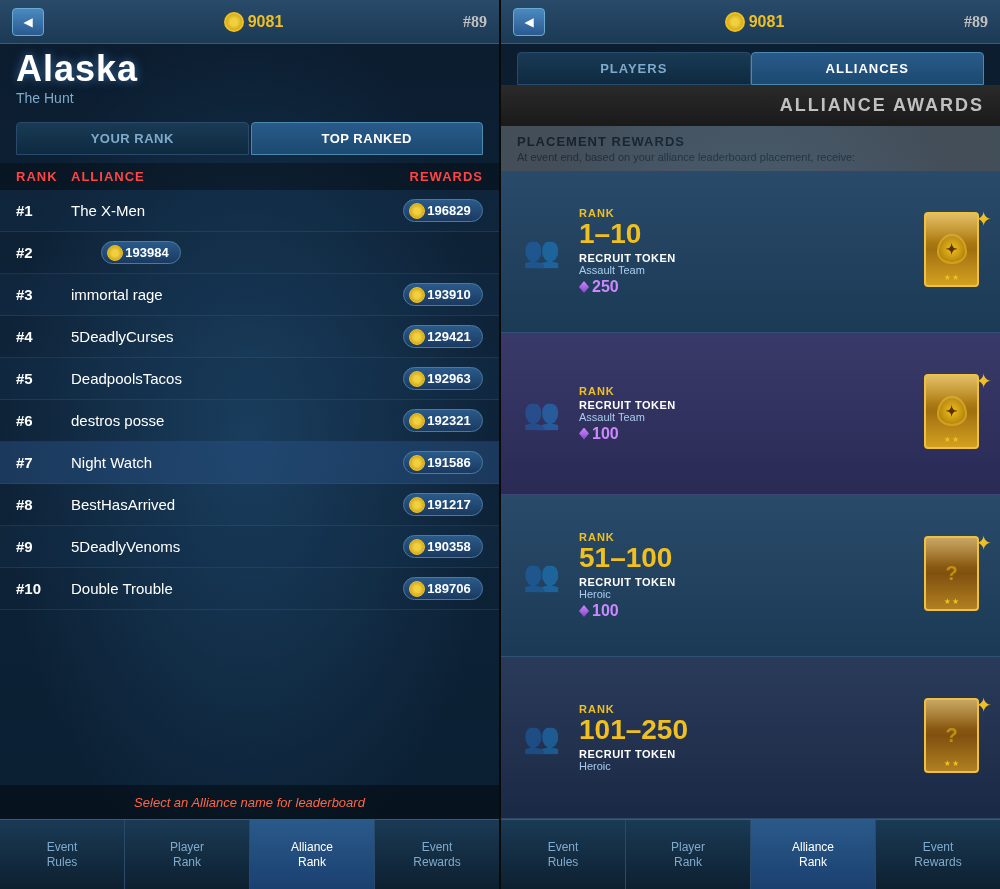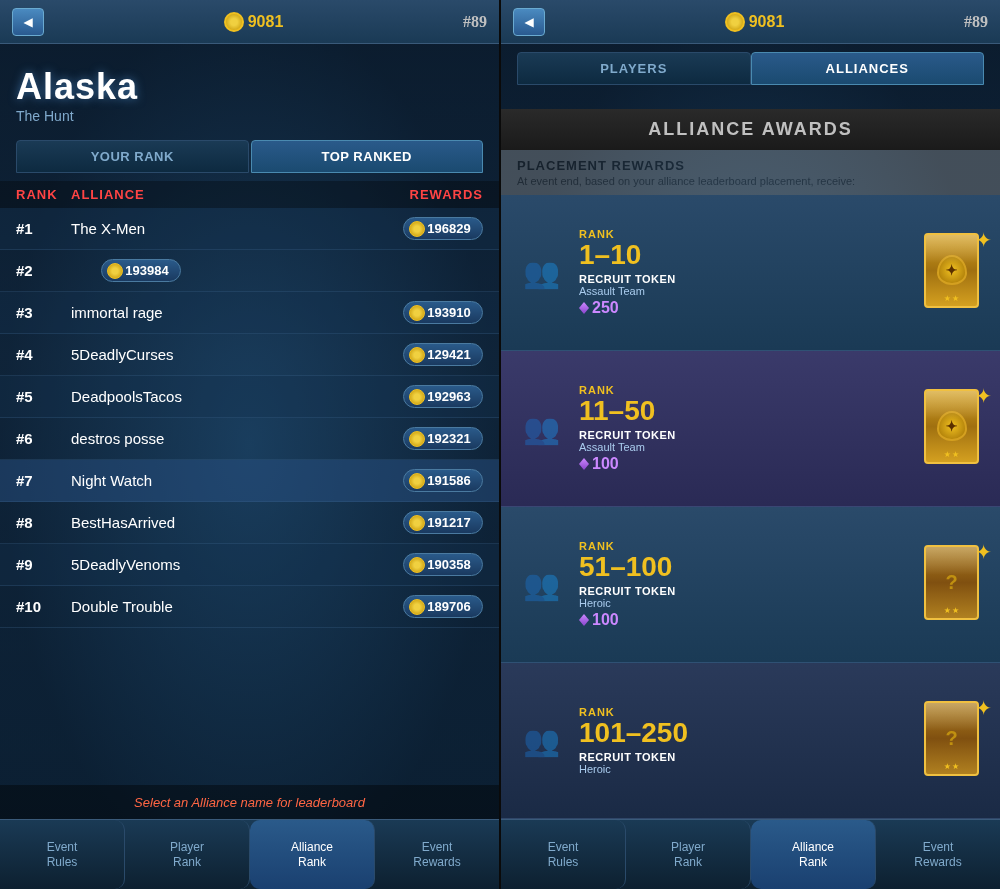--- a/index.html
+++ b/index.html
@@ -86,21 +86,21 @@
 
     .header-rank span {
       color: #c0c0c0;
       font-family: Liberation Serif, serif;
     }
 
     
     .title-section {
       position: relative;
       z-index: 10;
-      padding: 22px 16px 8px;
+      padding: 4px 16px 8px;
     }
 
     .game-title {
       font-size: 36px;
       font-weight: bold;
       color: white;
       text-shadow: 0 0 10px rgba(100,180,255,0.5);
       letter-spacing: 1px;
     }
 
@@ -272,21 +272,20 @@
     .nav-item {
       flex: 1;
       display: flex;
       flex-direction: column;
       align-items: center;
       justify-content: center;
       padding: 0 4px;
       cursor: pointer;
       border-right: 1px solid #2a4a6a;
       gap: 2px;
-      border-radius: 10px;
     }
 
     .nav-item:last-child { border-right: none; }
 
     .nav-item.active {
       background: linear-gradient(180deg, #2a5a8a 0%, #1a4070 100%);
     }
 
     .nav-label {
       font-size: 12px;
@@ -358,22 +357,21 @@
       color: white;
       border-color: #4a8ab0;
     }
 
     
     .alliance-awards-header {
       position: relative;
       z-index: 10;
       background: linear-gradient(180deg, #2a2a2a 0%, #1a1a1a 100%);
       padding: 10px 16px;
-      text-align: center;
-      margin-top: 24px;
+      text-align: right;
     }
 
     .alliance-awards-title {
       font-size: 18px;
       font-weight: bold;
       color: #c0c0c0;
       letter-spacing: 2px;
     }
 
     .placement-rewards-section {
@@ -778,21 +776,20 @@
         <div class="gold-star-deco">✦</div>
       </div>
     </div>
   </div>
       <div class="reward-row">
     <div class="reward-icon">
       <span class="people-icon">👥</span>
     </div>
     <div class="reward-info">
       <div class="reward-rank-label">RANK</div>
-      <div class="reward-rank-num">11–50</div>
       <div class="reward-token-label">RECRUIT TOKEN</div>
       <div class="reward-token-sub">Assault Team</div>
 
     <div class="reward-crystal-val">
       <div class="crystal-icon"></div>
       <span class="crystal-val">100</span>
     </div>
 
     </div>
     <div class="card-wrapper">

